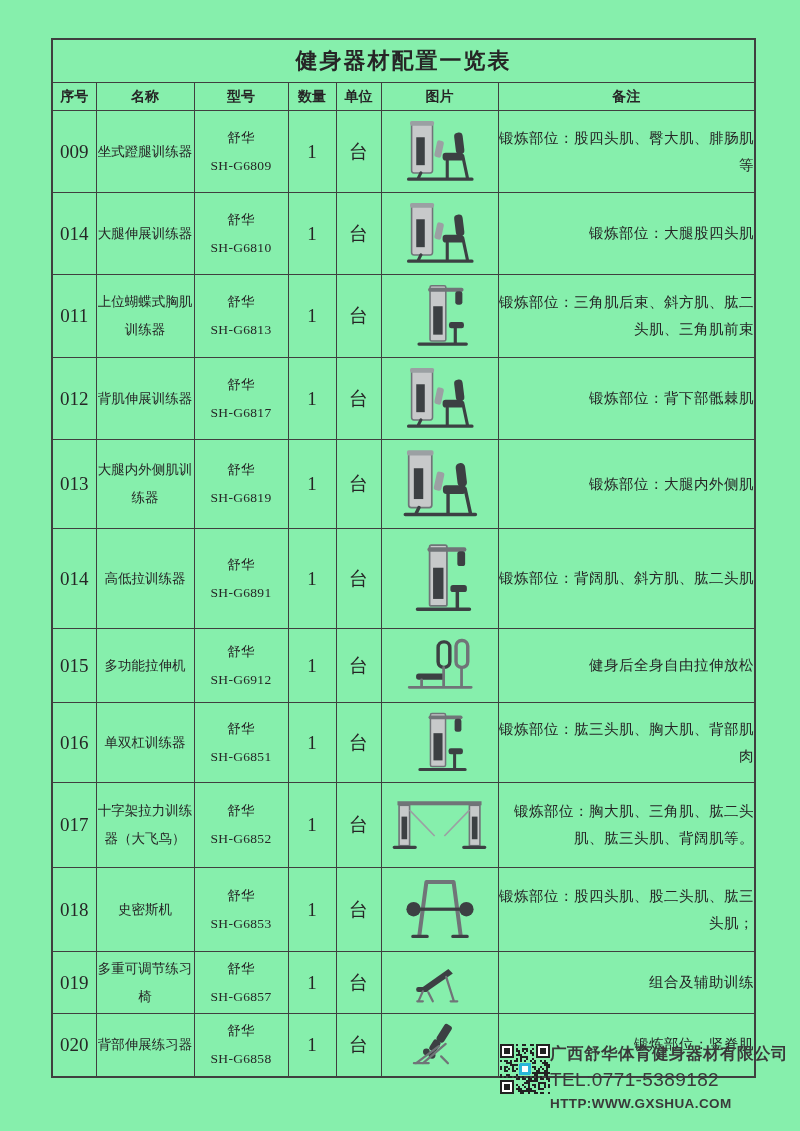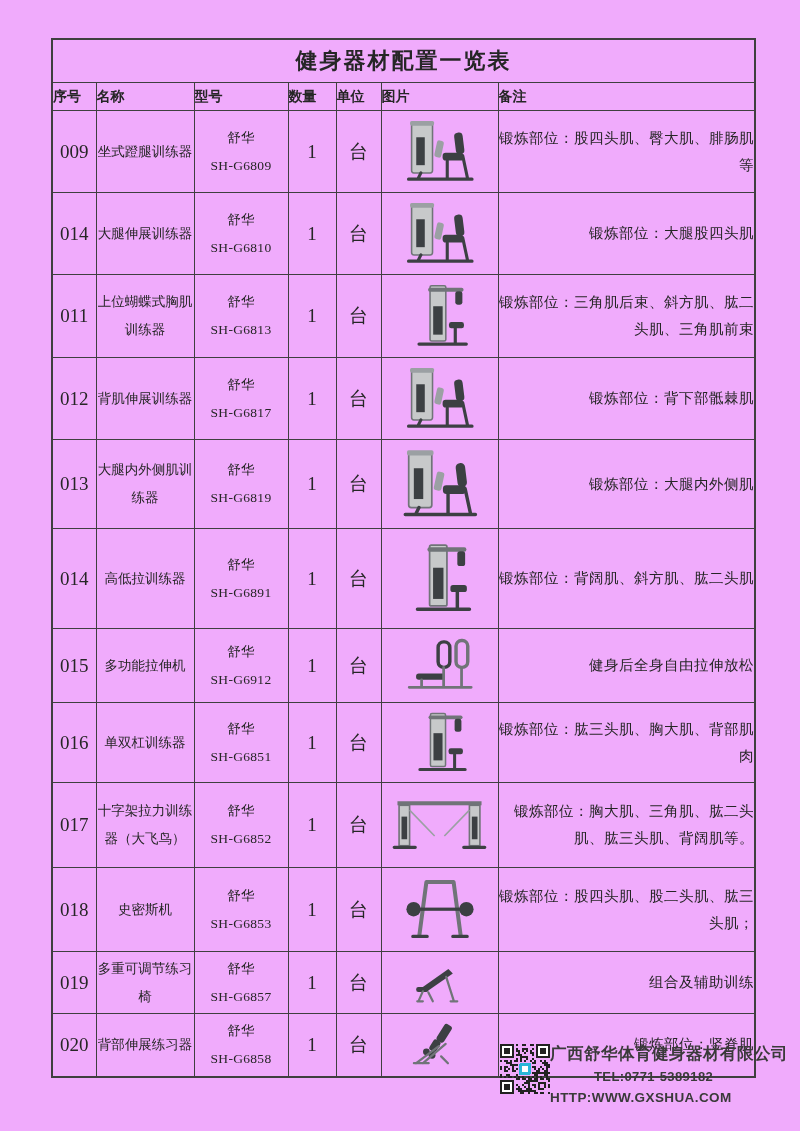--- a/index.html
+++ b/index.html
@@ -1,19 +1,19 @@
 <!DOCTYPE html>
 <html><head>
 <meta charset="utf-8">
 <style>
   html,body{margin:0;padding:0;background:#ffffff;}
   .page{
     position:relative;
     width:800px;height:1131px;
-    background:#f0abfc;
+    background:#86efac;
     font-family:"Liberation Serif","DejaVu Serif",serif;
     color:var(--text,#262626);
     overflow:hidden;
   }
   table.tbl{
     position:absolute;left:51px;top:38px;
     width:703px;
     border-collapse:collapse;
     table-layout:fixed;
   }
@@ -30,21 +30,21 @@
     font-weight:bold;
     font-size:22px;
     letter-spacing:2px;
     text-align:center;
   }
   .head-row th{
     height:27px;
     font-family:"Liberation Sans","DejaVu Sans",sans-serif;
     font-weight:bold;
     font-size:14px;
-    text-align:left;
+    text-align:center;
     margin-left:45px;
   }
   td.c-no,td.c-qty,td.c-unit{
     text-align:center;
     font-size:19px;
   }
   td.c-name,td.c-model{
     text-align:center;
     font-size:13.5px;
     line-height:2.05;
@@ -70,21 +70,21 @@
     font-family:"Liberation Sans","DejaVu Sans",sans-serif;
     color:var(--stamp,#3a3a3a);
   }
   .stamp .qr-wrap{flex:0 0 auto;padding-top:4px;}
   .stamp-text{flex:1 1 auto;line-height:1;}
   .stamp-company{
     font-size:16.5px;font-weight:bold;white-space:nowrap;
     margin-top:5px;letter-spacing:.5px;
   }
   .stamp-tel{
-    font-size:13px;font-weight:bold;margin-top:8px;letter-spacing:.4px;margin-left:44px;
+    font-size:19px;font-weight:normal;margin-top:8px;letter-spacing:.4px;
   }
   .stamp-web{
     font-size:13.5px;font-weight:bold;margin-top:8px;letter-spacing:.4px;
   }
 </style>
 </head>
 <body>
 
 <div class="page" style="--line: #3f3f3f; --text: #262626; --stamp: #3a3a3a;">
 

